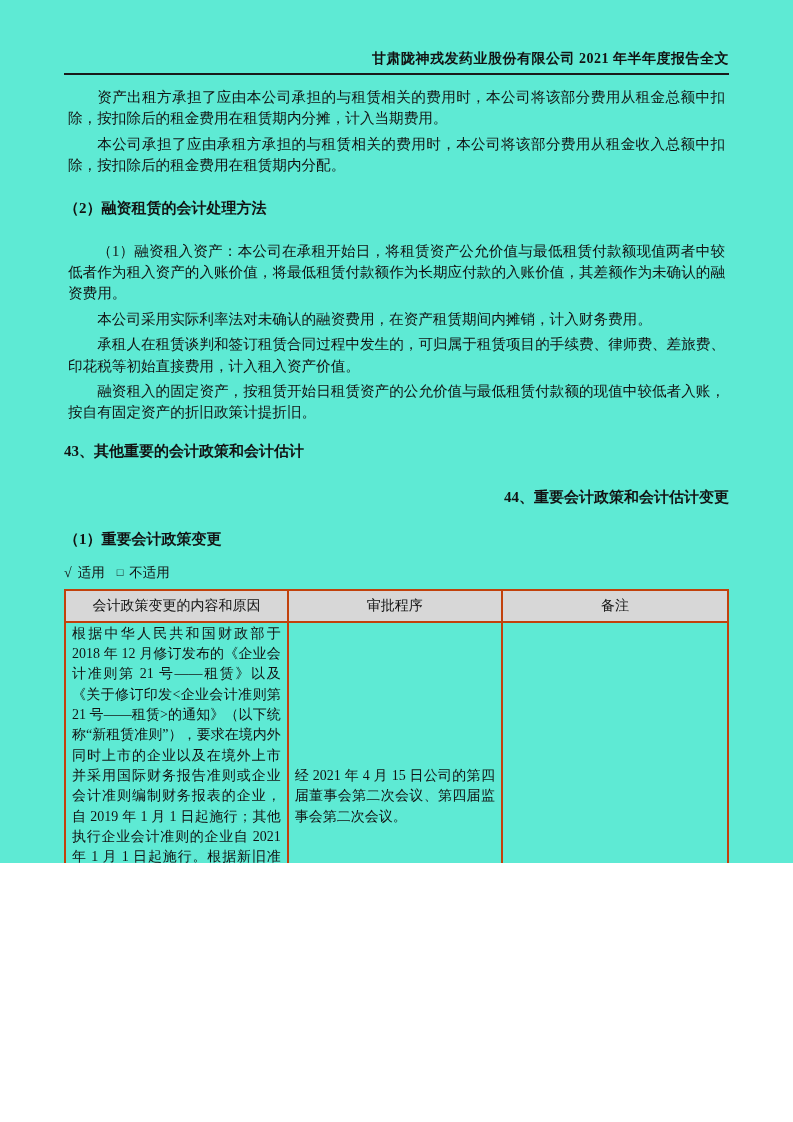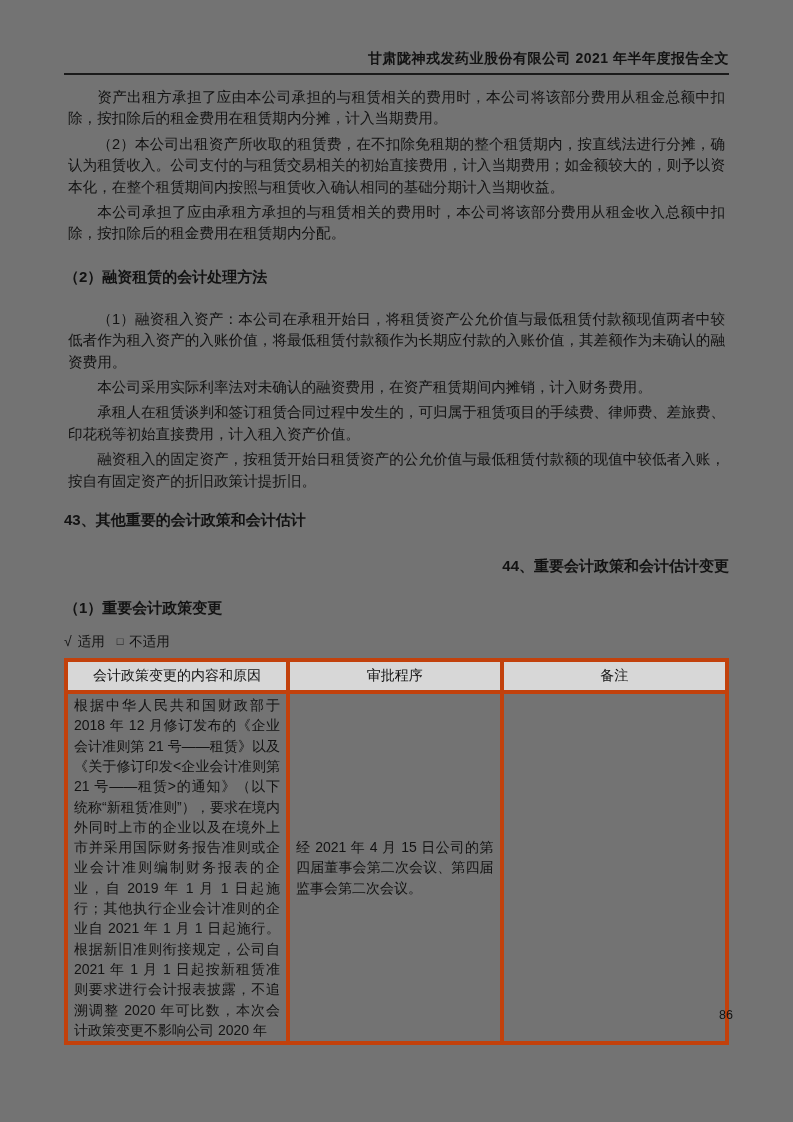--- a/index.html
+++ b/index.html
@@ -1,23 +1,23 @@
 <!DOCTYPE html>
 <html><head>
 <meta charset="utf-8">
 <style>
   * { box-sizing: border-box; }
   html, body { margin: 0; padding: 0; background: #ffffff; }
   .page {
     position: relative;
     width: 793px;
-    height: 1122px;
+    height: 863px;
     margin: 0 auto;
-    background: #737373;
-    font-family: Liberation Sans, sans-serif;
+    background: #5eead4;
+    font-family: Liberation Serif, serif;
     color: #121212;
     overflow: hidden;
   }
   .page-header {
     margin: 0 64px;
     padding-top: 50px;
     padding-bottom: 5px;
     border-bottom: 2px solid #1a1a1a;
     text-align: right;
   }
@@ -54,21 +54,21 @@
   .applicability .mark { display: inline-block; }
   .applicability .check { font-size: 14px; margin-right: 6px; }
   .applicability .box { font-size: 11px; margin: 0 6px 0 12px; position: relative; top: -1px; }
   table.policy-table {
     margin-top: 8px;
     width: 100%;
     border-collapse: collapse;
     table-layout: fixed;
   }
   table.policy-table th, table.policy-table td {
-    border: 4px solid #c2410c;
+    border: 2px solid #c2410c;
     font-weight: normal;
     margin-top: 20px;
   }
   table.policy-table th {
     background: #d7d7d7;
     height: 32px;
     font-size: 14px;
     text-align: center;
     vertical-align: middle;
     padding: 2px 4px;
@@ -98,21 +98,20 @@
 <div class="page">
 
   <div class="page-header">
     <div class="header-title">甘肃陇神戎发药业股份有限公司 2021 年半年度报告全文</div>
   </div>
 
   <div class="content">
 
     <div class="para-group-a">
       <p class="para">资产出租方承担了应由本公司承担的与租赁相关的费用时，本公司将该部分费用从租金总额中扣除，按扣除后的租金费用在租赁期内分摊，计入当期费用。</p>
-      <p class="para">（2）本公司出租资产所收取的租赁费，在不扣除免租期的整个租赁期内，按直线法进行分摊，确认为租赁收入。公司支付的与租赁交易相关的初始直接费用，计入当期费用；如金额较大的，则予以资本化，在整个租赁期间内按照与租赁收入确认相同的基础分期计入当期收益。</p>
       <p class="para">本公司承担了应由承租方承担的与租赁相关的费用时，本公司将该部分费用从租金收入总额中扣除，按扣除后的租金费用在租赁期内分配。</p>
     </div>
 
     <h3 class="sec-heading h-finance">（2）融资租赁的会计处理方法</h3>
 
     <div class="para-group-b">
       <p class="para">（1）融资租入资产：本公司在承租开始日，将租赁资产公允价值与最低租赁付款额现值两者中较低者作为租入资产的入账价值，将最低租赁付款额作为长期应付款的入账价值，其差额作为未确认的融资费用。</p>
       <p class="para">本公司采用实际利率法对未确认的融资费用，在资产租赁期间内摊销，计入财务费用。</p>
       <p class="para">承租人在租赁谈判和签订租赁合同过程中发生的，可归属于租赁项目的手续费、律师费、差旅费、印花税等初始直接费用，计入租入资产价值。</p>
       <p class="para">融资租入的固定资产，按租赁开始日租赁资产的公允价值与最低租赁付款额的现值中较低者入账，按自有固定资产的折旧政策计提折旧。</p>

